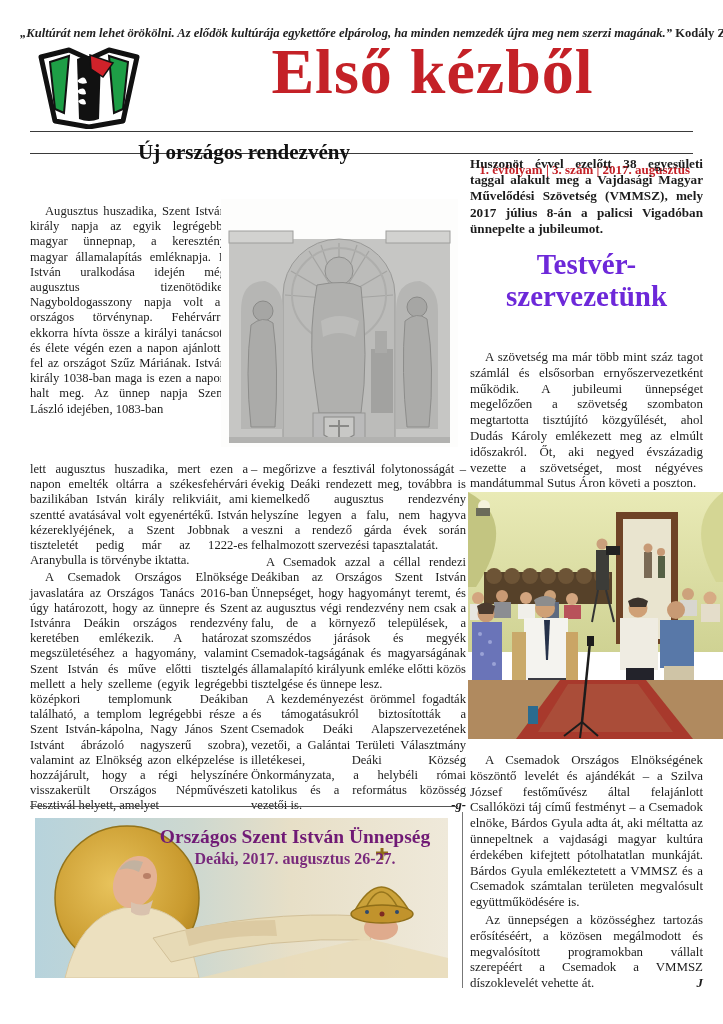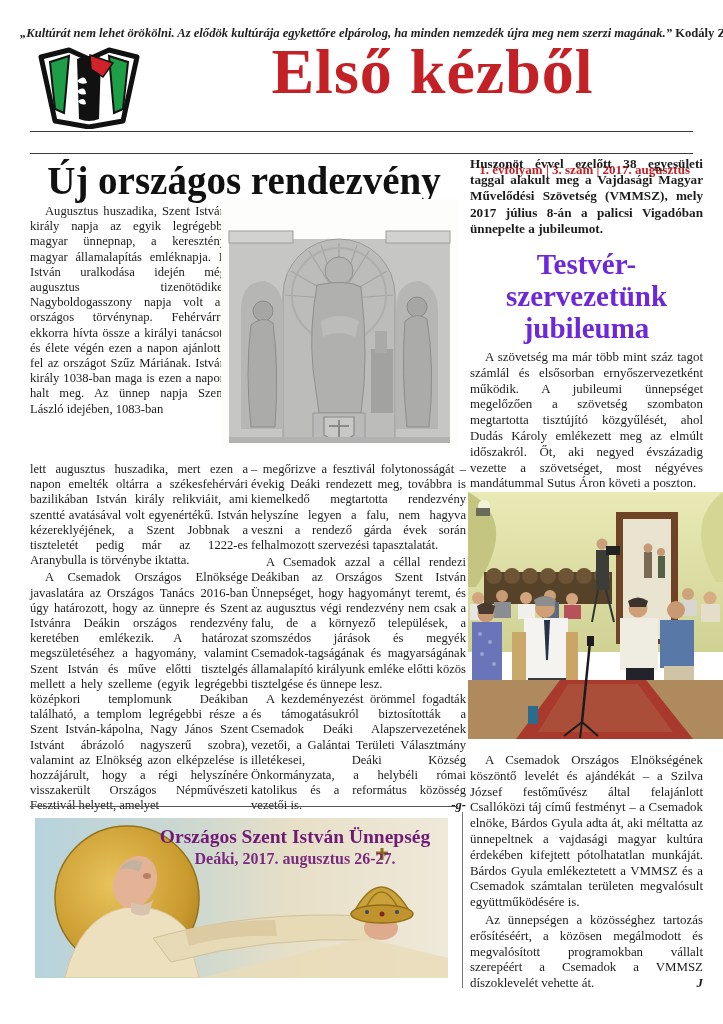--- a/index.html
+++ b/index.html
@@ -23,22 +23,22 @@
     letter-spacing:1px;
   }
   .rule{border-top:1.6px solid #3a3a3a;height:0;}
   .rule-top{top:131px;left:30px;width:663px;}
   .rule-bottom{top:153px;left:30px;width:663px;}
   .issue-line{
     top:133.5px;right:33px;color:#c42127;font-weight:bold;font-size:13px;margin-top:28px;
   }
   
   .headline-left{
-    top:158px;left:30px;width:428px;text-align:center;
-    font-size:39px;font-weight:bold;color:#111;
+    top:140px;left:30px;width:428px;text-align:center;
+    font-size:21px;font-weight:bold;color:#111;
   }
   .body-text{
     font-size:12.6px;line-height:15.2px;text-align:justify;margin:0;
   }
   .indent{text-indent:15px;}
   .col-narrow{top:204px;left:30px;width:196px;}
   .relief-box{left:221px;top:199px;width:237px;height:248px;}
   .col-left-wide{top:462px;left:30px;width:218px;}
   .col-mid{top:462px;left:251px;width:215px;}
   .sig-g{float:right;font-weight:bold;font-style:italic;}
@@ -136,31 +136,30 @@
     <rect x="8" y="238" width="221" height="6" fill="#b2b2b0"></rect>
   </svg>
 </div>
 
 <div class="abs col-left-wide">
   <p class="body-text mb">lett augusztus huszadika, mert ezen a napon emelték oltárra a székesfehérvári bazilikában István király relikviáit, ami szentté avatásával volt egyenértékű. István kézereklyéjének, a Szent Jobbnak a tiszteletét pedig már az 1222-es Aranybulla is törvénybe iktatta.</p>
   <p class="body-text indent">A Csemadok Országos Elnöksége javaslatára az Országos Tanács 2016-ban úgy határozott, hogy az ünnepre és Szent Istvánra Deákin országos rendezvény keretében emlékezik. A határozat megszületéséhez a hagyomány, valamint Szent István és műve előtti tisztelgés mellett a hely szelleme (egyik legrégebbi középkori templomunk Deákiban található, a templom legrégebbi része a Szent István-kápolna, Nagy János Szent Istvánt ábrázoló nagyszerű szobra), valamint az Elnökség azon elképzelése is hozzájárult, hogy a régi helyszínére visszakerült Országos Népművészeti Fesztivál helyett, amelyet</p>
 </div>
 
 <div class="abs col-mid">
-  <p class="body-text mb">– megőrizve a fesztivál folytonosságát – évekig Deáki rendezett meg, továbbra is kiemelkedő megtartotta rendezvény helyszíne legyen a falu, nem hagyva veszni a rendező gárda évek során felhalmozott szervezési tapasztalatát.</p>
+  <p class="body-text mb">– megőrizve a fesztivál folytonosságát – évekig Deáki rendezett meg, továbbra is kiemelkedő augusztus rendezvény helyszíne legyen a falu, nem hagyva veszni a rendező gárda évek során felhalmozott szervezési tapasztalatát.</p>
   <p class="body-text indent">A Csemadok azzal a céllal rendezi Deákiban az Országos Szent István Ünnepséget, hogy hagyományt teremt, és az augusztus végi rendezvény nem csak a falu, de a környező települések, a szomszédos járások és megyék Csemadok-tagságának és magyarságának államalapító királyunk emléke előtti közös tisztelgése és ünnepe lesz.</p>
   <p class="body-text indent"><span>A kezdeményezést örömmel fogadták és támogatásukról biztosították a Csemadok Deáki Alapszervezetének vezetői, a Galántai Területi Választmány illetékesei, Deáki Község Önkormányzata, a helybéli római katolikus és a református közösség vezetői is.</span><span class="sig-g">-g-</span></p>
 </div>
 
 <div class="abs lead-right">Huszonöt évvel ezelőtt 38 egyesületi taggal alakult meg a Vajdasági Magyar Művelődési Szövetség (VMMSZ), mely 2017 július 8-án a palicsi Vigadóban ünnepelte a jubileumot.</div>
 
 <div class="abs headline-right">
   <div>Testvér-</div>
   <div>szervezetünk</div>
-  <div>jubileuma</div>
 </div>
 
 <div class="abs col-right-1">
   <p class="body-text rt indent">A szövetség ma már több mint száz tagot számlál és elsősorban ernyőszervezetként működik. A jubileumi ünnepséget megelőzően a szövetség szombaton megtartotta tisztújító közgyűlését, ahol Dudás Károly emlékezett meg az elmúlt időszakról. Őt, aki negyed évszázadig vezette a szövetséget, most négyéves mandátummal Sutus Áron követi a poszton.</p>
 </div>
 
 <div class="abs photo-box">
   <svg width="255" height="247" viewBox="0 0 255 247">
     <defs>
       <linearGradient id="wallg" x1="0" y1="0" x2="0" y2="1">

